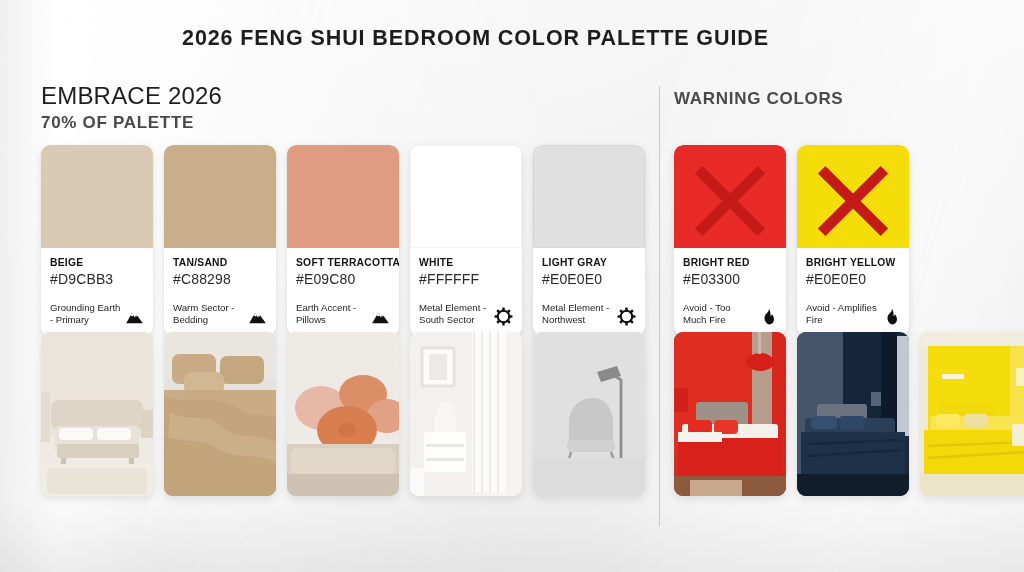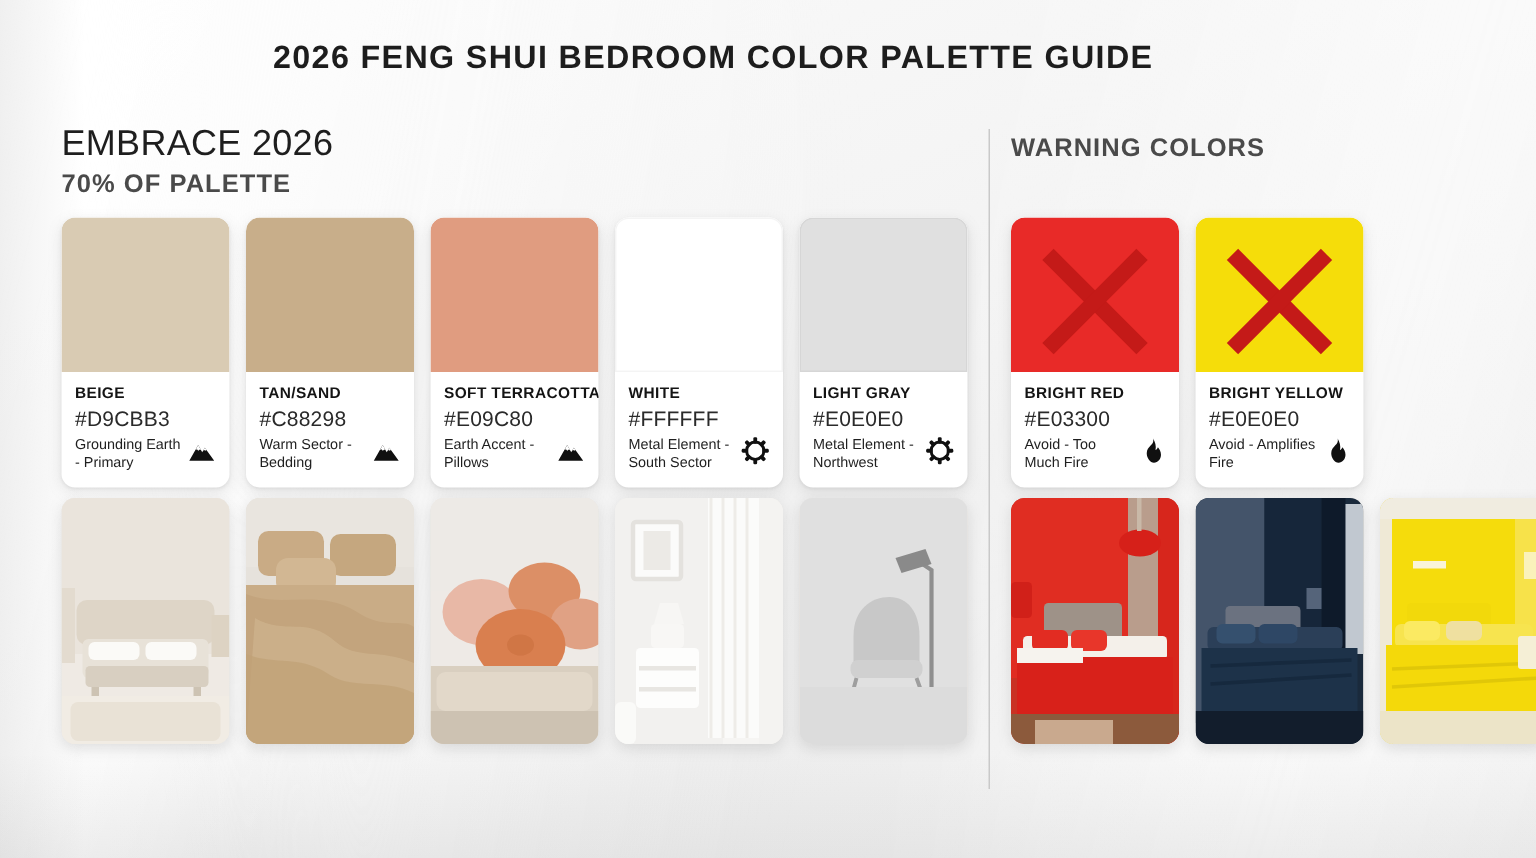--- a/index.html
+++ b/index.html
@@ -105,22 +105,22 @@
     font-size: 10.3px; font-weight: 700; letter-spacing: 0.25px;
     color: #141414; line-height: 1.15;
     white-space: nowrap;
   }
   .c-hex {
     margin-top: 2px;
     font-size: 14px; font-weight: 400; letter-spacing: 0.15px;
     color: #2a2a2a;
   }
   .c-desc-row {
-    margin-top: 4px;
-    display: flex; align-items: flex-start; justify-content: space-between; gap: 4px;
+    margin-top: 15px;
+    display: flex; align-items: flex-end; justify-content: space-between; gap: 4px;
   }
   .c-desc {
     font-size: 9.6px; line-height: 1.28; color: #1f1f1f;
     max-width: 74px;
   }
   .c-icon { flex: 0 0 auto; width: 19px; height: 19px; }
   .c-icon svg { display: block; width: 19px; height: 19px; }
 
   
   .photo-row { position: absolute; display: flex; gap: 11px; }

